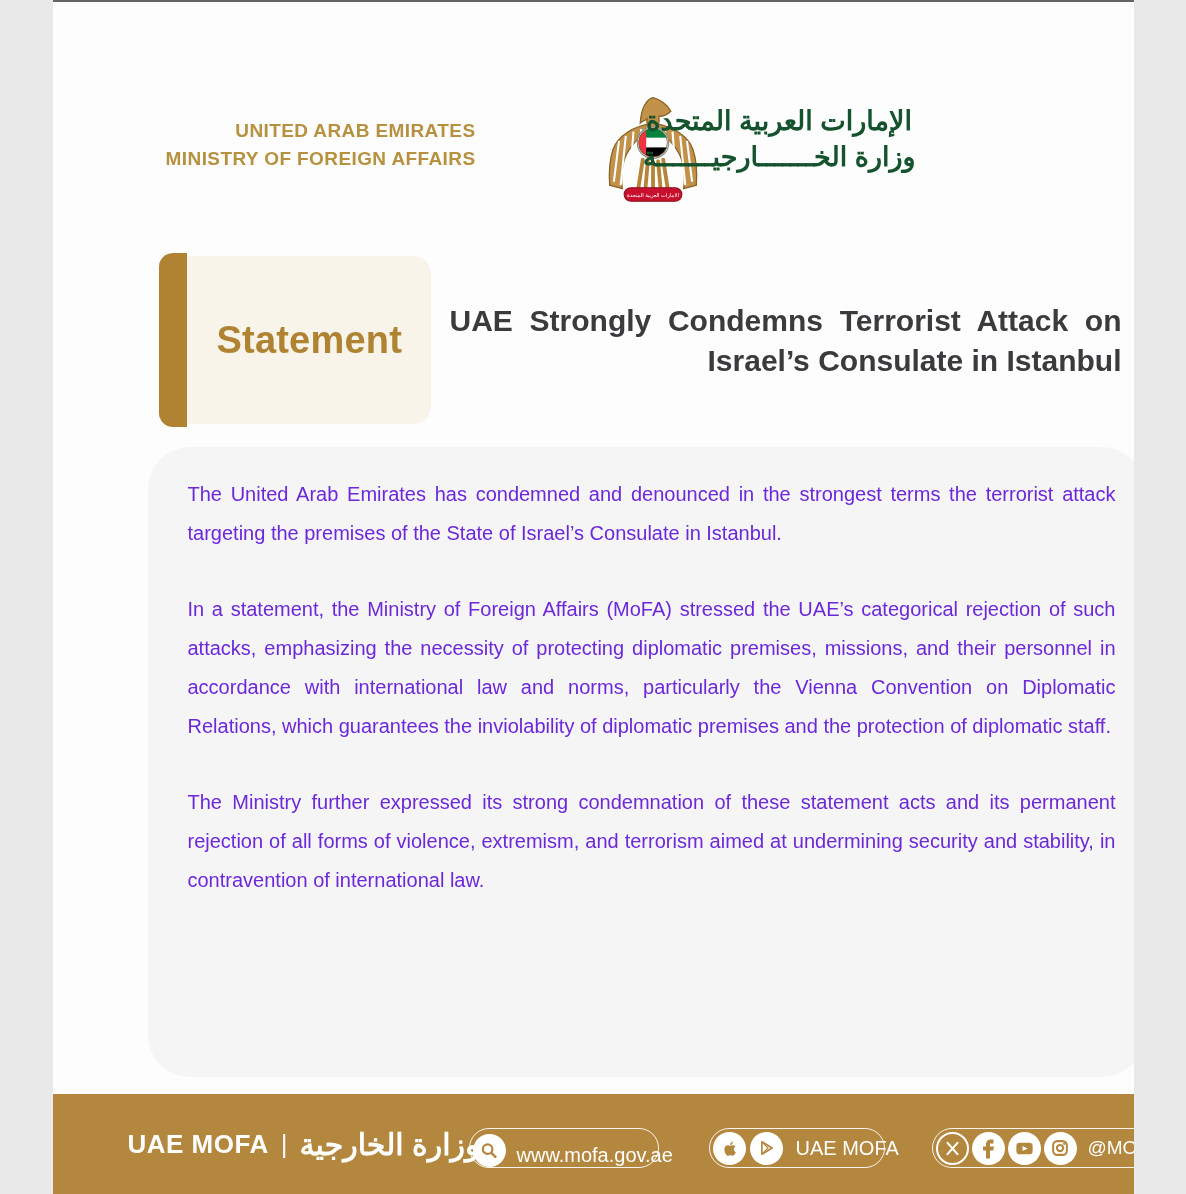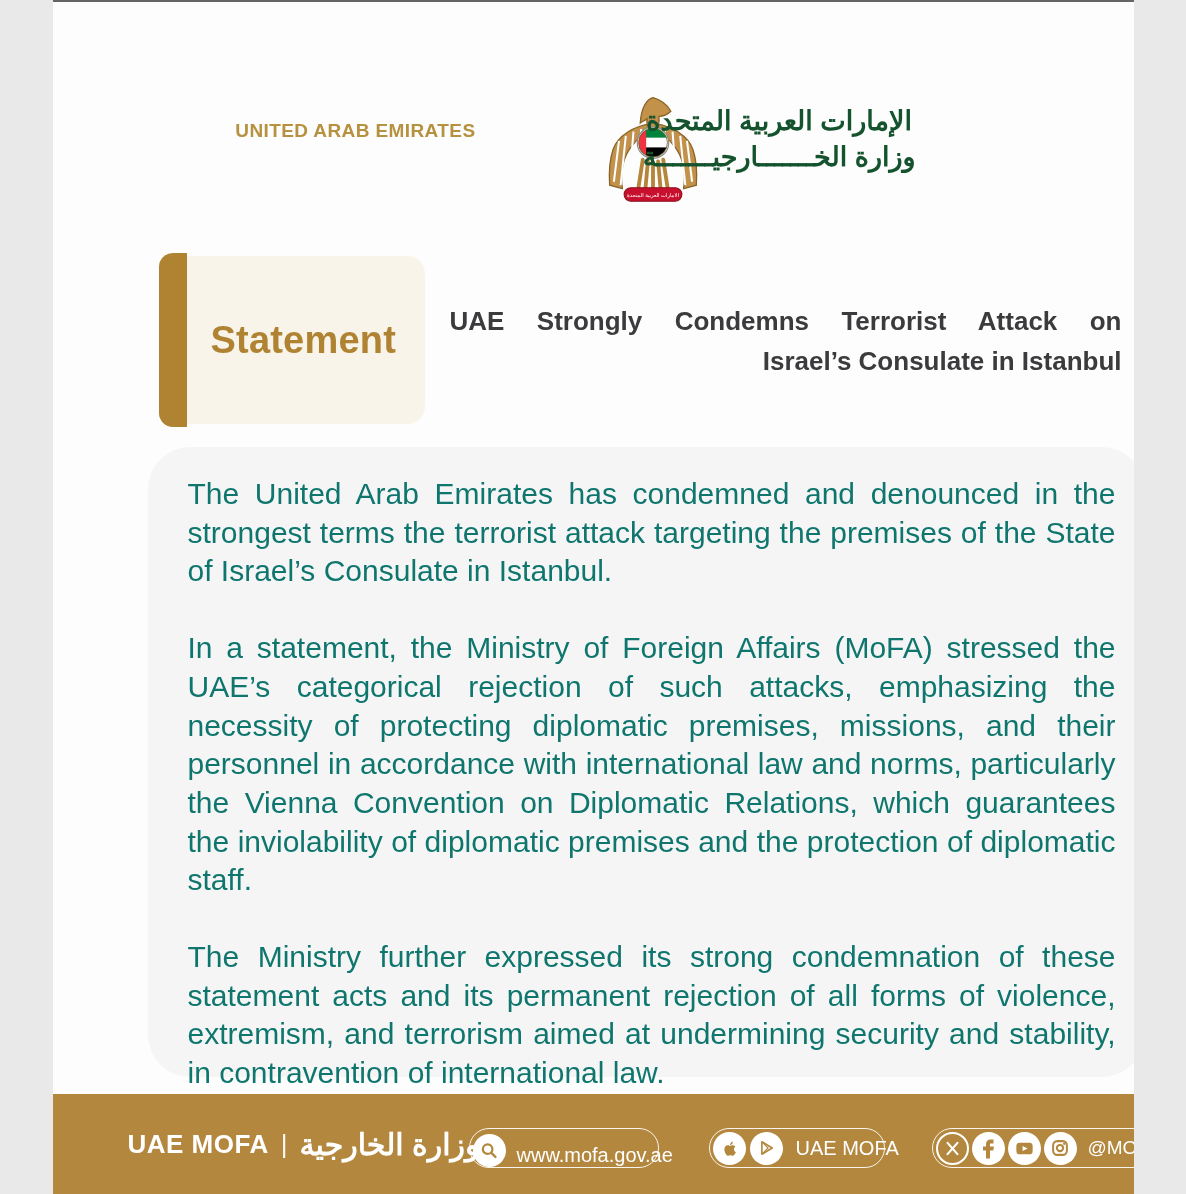--- a/index.html
+++ b/index.html
@@ -24,42 +24,42 @@
     color:#14532d; font-weight:bold; font-size:27px; line-height:36px;
     direction:rtl; white-space:nowrap;
   }
 
   
   .statement-bar {
     position:absolute; left:106px; top:253px; width:28px; height:174px;
     background:#AF8332; border-radius:14px 0 0 14px; z-index:2;
   }
   .statement-box {
-    position:absolute; left:110px; top:256px; width:262px; height:168px;
+    position:absolute; left:116px; top:256px; width:262px; height:168px;
     background:#F8F4E9; border-radius:18px; z-index:1;
     display:flex; align-items:center; padding-left:48px;
   }
   .statement-label {
     color:#AF8332; font-weight:bold; font-size:38px; letter-spacing:.2px;
   }
   .title {
     position:absolute; left:397px; top:301px; width:672px;
-    color:#3B3B3D; font-weight:bold; font-size:26px; line-height:40px;
+    color:#3B3B3D; font-weight:bold; font-size:30px; line-height:40px;
   }
   .title .l1 { text-align:justify; text-align-last:justify; }
   .title .l2 { text-align:right; }
 
   
   .card {
     position:absolute; left:95px; top:447px; width:996px; height:630px;
     background:#F5F5F6; border-radius:42px;
     padding:28px 28px 0 40px;
   }
   .card p {
-    color:#0f766e; font-size:30px; line-height:38.7px;
+    color:#6d28d9; font-size:20px; line-height:38.7px;
     text-align:justify; margin-bottom:38px;
   }
 
   
   .footer {
     position:absolute; left:0; top:1094px; width:1186px; height:100px;
     background:#B3873E; color:#fff;
   }
   .brand {
     position:absolute; left:75px; top:50%; transform:translateY(-50%);
@@ -86,20 +86,21 @@
   .pill-social .label { margin-left:8px; font-size:19px; }
 </style>
 </head>
 <body>
 
 <div class="page">
   <div class="top-edge"></div>
 
   <div class="logo-en">
     <div>UNITED ARAB EMIRATES</div>
+    <div>MINISTRY OF FOREIGN AFFAIRS</div>
   </div>
 
   <svg class="emblem" viewBox="0 0 120 150">
 
     <g>
       <path d="M56,42 C38,45 19,55 13,72 C9,84 8,99 9,114 L24,118 C21,99 25,80 35,68 C43,58 50,52 58,50 Z" fill="#C2914A" stroke="#8A6426" stroke-width="1.5"></path>
       <path d="M64,42 C82,45 101,55 107,72 C111,84 112,99 111,114 L96,118 C99,99 95,80 85,68 C77,58 70,52 62,50 Z" fill="#C2914A" stroke="#8A6426" stroke-width="1.5"></path>
       <g stroke="#FDFDFD" stroke-width="2.4">
         <path d="M20,62 L14,110"></path>
           <path d="M28,56 L22,114"></path>

